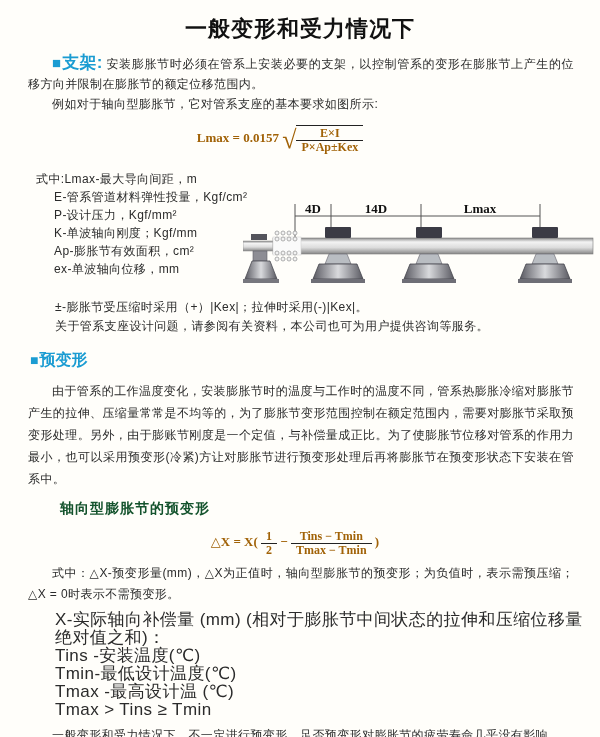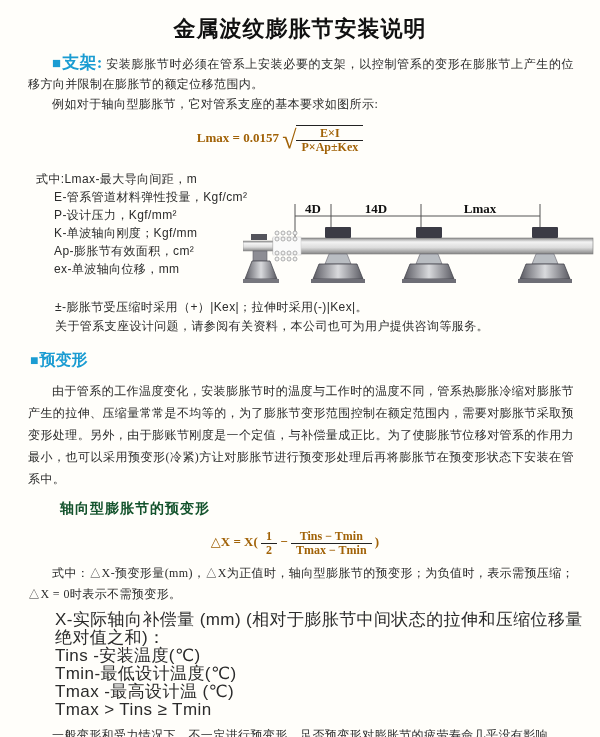--- a/index.html
+++ b/index.html
@@ -13,21 +13,21 @@
   }
   .title{
     margin:14px 0 0 0;
     text-align:center;
     font-size:22px;
     font-weight:bold;
     color:#111;
     letter-spacing:1px;
   }
   p{margin:0;}
-  .body-text{font-size:12px;line-height:20px;letter-spacing:.4px;font-family:Liberation Serif, serif;}
+  .body-text{font-size:12px;line-height:20px;letter-spacing:.4px;}
   .para{margin:9px 26px 0 28px;text-align:justify;text-indent:2em;}
   .sect-head-inline{
     color:#1b9cd2;font-size:17px;font-weight:bold;letter-spacing:0;
   }
   .sq{font-size:15px;color:#1b9cd2;margin-right:1px;}
   .indent-line{margin:0 26px 0 28px;text-indent:2em;}
   .formula{
     font-family:"Liberation Serif","DejaVu Serif",serif;
     font-weight:bold;color:#a16207;
     text-align:center;font-size:13px;
@@ -52,21 +52,21 @@
   .sub-head.axial{margin:10px 0 0 60px;}
   .sub-head.lateral{margin:14px 0 0 28px;}
   .f2{margin-top:12px;margin-right:10px;}
   .tdef{margin-left:55px;font-size:17px;line-height:18px;letter-spacing:.4px;}
   .gap6{margin-top:6px;}
   svg text{font-family:"Liberation Serif","DejaVu Serif",serif;font-weight:bold;}
 </style>
 </head>
 <body>
 
-<h1 class="title">金属波纹膨胀节安装说明</h1>
+<h1 class="title">一般变形和受力情况下</h1>
 
 <p class="body-text para">
   <span class="sect-head-inline"><span class="sq">■</span><span>支架:</span></span>
   <span>安装膨胀节时必须在管系上安装必要的支架，以控制管系的变形在膨胀节上产生的位移方向并限制在膨胀节的额定位移范围内。</span>
 </p>
 <p class="body-text indent-line">例如对于轴向型膨胀节，它对管系支座的基本要求如图所示:</p>
 
 <div class="formula f1">
   <span>Lmax = 0.0157</span>
   <span class="sqrt-sign">√</span><span class="sqrt-body"><span class="frac"><span class="num it">E×I</span><span class="den it">P×Ap±Kex</span></span></span>

